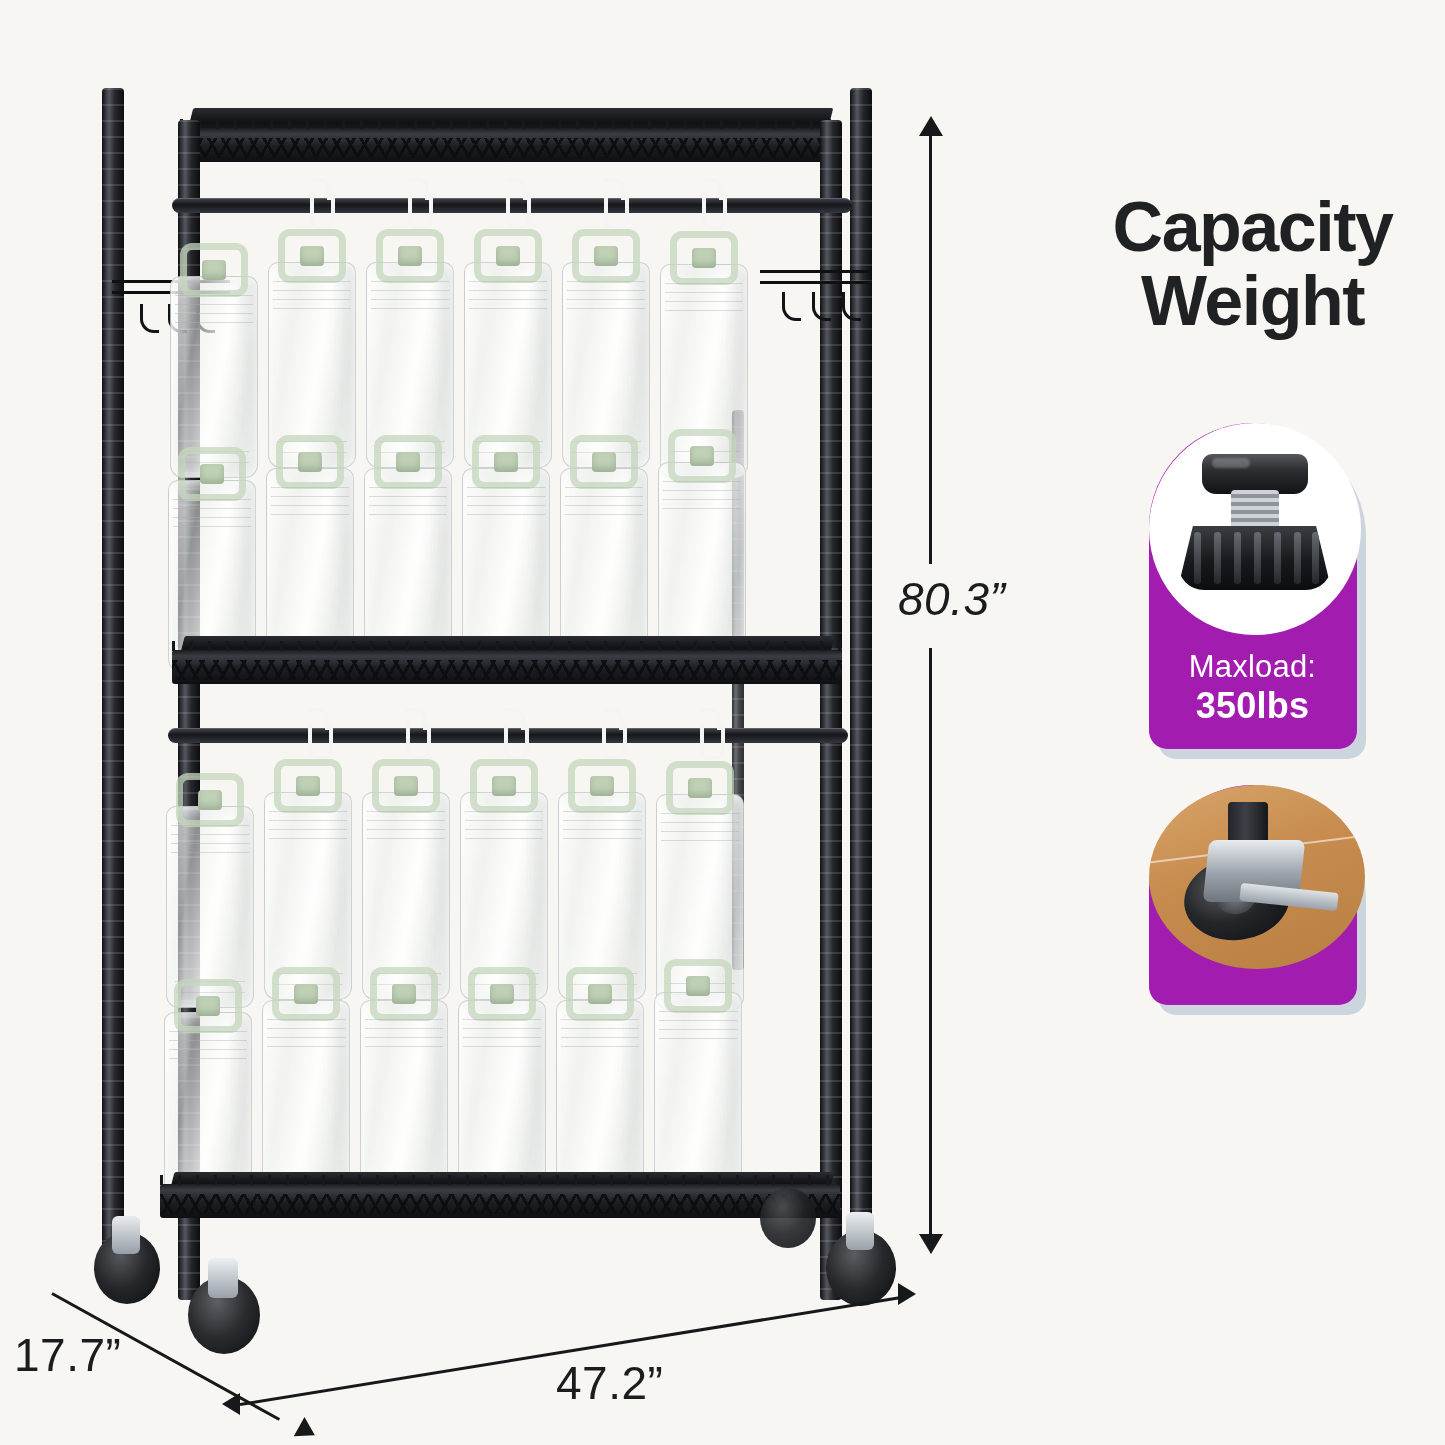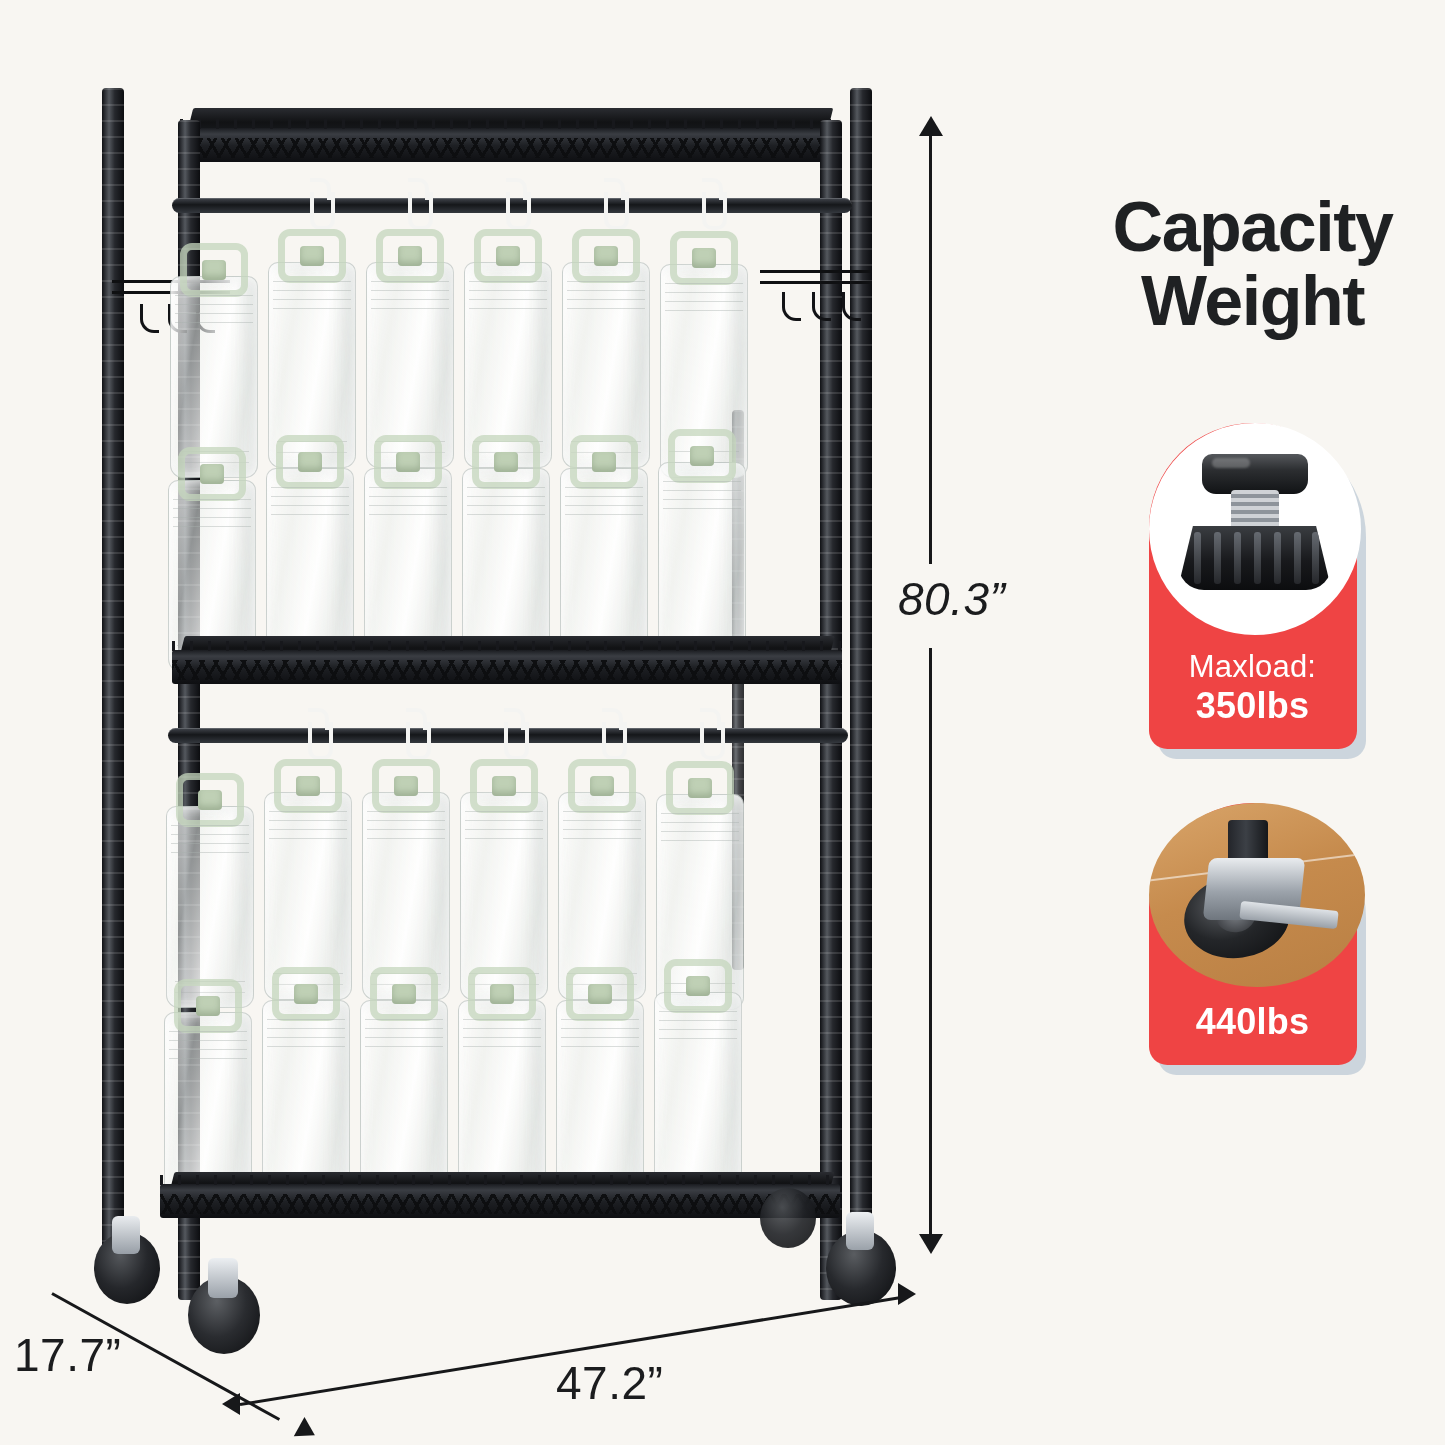--- a/index.html
+++ b/index.html
@@ -18,22 +18,22 @@
   }
   .headline{
     font-size:70px;line-height:1.06;font-weight:800;color:#1F2123;
     letter-spacing:-1.5px;text-align:center;
     margin:0 0 0 0;padding:40px 6px 0 6px;
   }
   .headline span{display:block;}
 
   .cards{position:absolute;top:255px;left:0;width:385px;}
   .card{
-    position:relative;width:208px;margin:0 auto 54px auto;
-    background:#ef4444;
+    position:relative;width:208px;margin:0 auto 36px auto;
+    background:#a21caf;
     border-radius:125px 125px 22px 22px;
     box-shadow:9px 10px 0 0 rgba(150,172,196,.45);
     padding:0;
   }
   .card .shot{
     width:212px;height:212px;margin:18px auto 0 auto;
     border-radius:50%;
     background:#FFFFFF;
     position:relative;overflow:hidden;
     display:flex;align-items:center;justify-content:center;
@@ -449,20 +449,19 @@
         <div class="shot">
           <div class="caster">
             <div class="floorline"></div>
             <div class="stem"></div>
             <div class="wheel"></div>
             <div class="bracket"></div>
             <div class="brake"></div>
           </div>
         </div>
         <div class="labels">
-          <div class="val">440lbs</div>
         </div>
       </div>
 
     </div>
   </div>
 
 </div>
 
 </body></html>

